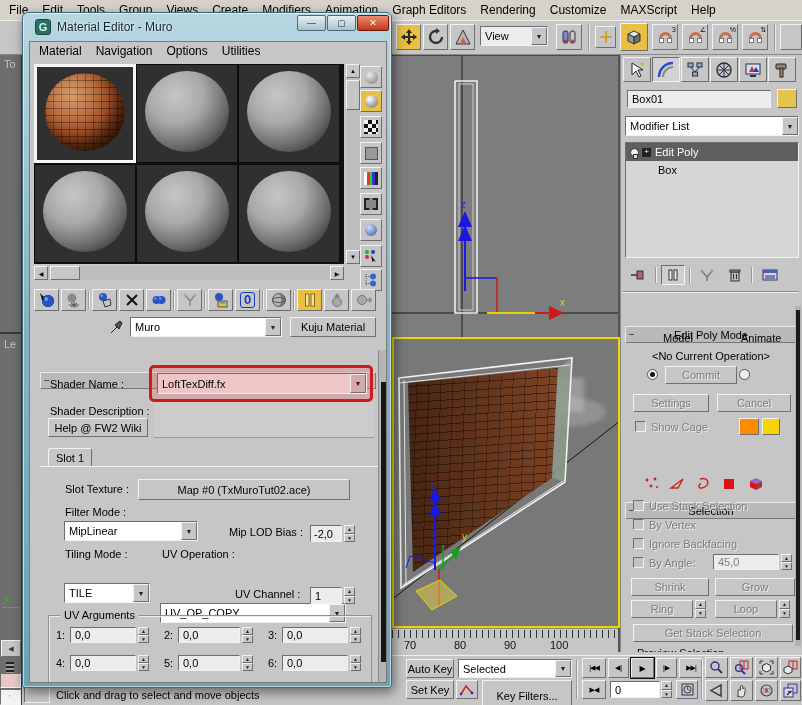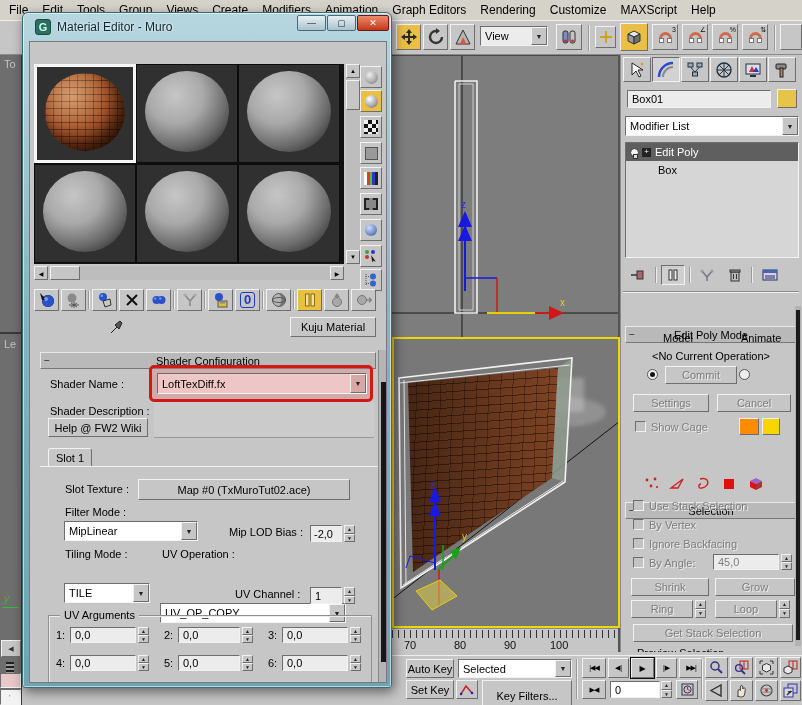--- a/index.html
+++ b/index.html
@@ -198,20 +198,24 @@
   </div>
 
   <div class="abs" style="left:392px;top:628px;width:226px;height:27px;background:#c6c6c6;border-top:1px solid #8a8a8a;overflow:hidden">
     <div class="abs" style="left:0;top:1px;width:226px;height:8px;background:repeating-linear-gradient(90deg,#333 0 1px,rgba(0,0,0,0) 1px 6px)"></div>
     <span class="tick-lbl" style="left:12px;top:10px">70</span>
     <span class="tick-lbl" style="left:62px;top:10px">80</span>
     <span class="tick-lbl" style="left:112px;top:10px">90</span>
     <span class="tick-lbl" style="left:158px;top:10px">100</span>
   </div>
 
+  <div class="abs" style="left:22px;top:683px;width:368px;height:22px;background:#c6c6c6;border-top:1px solid #efefef">
+    <div class="abs sunken" style="left:2px;top:3px;width:26px;height:16px;background:#c6c6c6"></div>
+    <div class="abs" style="left:34px;top:5px;white-space:nowrap">Click and drag to select and move objects</div>
+  </div>
 
   <div class="abs" style="left:390px;top:655px;width:412px;height:50px;background:#c6c6c6;border-top:1px solid #efefef">
     <div class="abs raised btn" style="left:16px;top:3px;width:48px;height:19px">
         <span>Auto Key</span>
       </div>
     <div class="abs raised btn" style="left:16px;top:24px;width:48px;height:19px">
         <span>Set Key</span>
       </div>
     <div class="abs dd sunkw" style="left:68px;top:3px;width:114px;height:19px;background:#fff">
       <span>Selected</span>
@@ -507,20 +511,26 @@
     <div class="abs" style="left:0;top:0;width:370px;height:28px">
       <div class="abs btn" style="left:12px;top:6px;width:16px;height:16px;border-radius:3px;background:#2c6e62;color:#cfe;font-size:11px;font-weight:bold;border:1px solid #1a4a42">G</div>
       <span class="abs" style="left:34px;top:7px;font-size:12px;color:#10262e;text-shadow:0 0 3px #fff;white-space:nowrap">Material Editor - Muro</span>
       <div class="abs wbtn" style="left:274px;top:2px;width:29px;height:16px">—</div>
       <div class="abs wbtn" style="left:304px;top:2px;width:29px;height:16px">▢</div>
       <div class="abs wbtn close" style="left:334px;top:2px;width:32px;height:16px">✕</div>
     </div>
 
     <div class="abs" style="left:6px;top:28px;width:358px;height:642px;background:#c6c6c6;border:1px solid #7a7a7a;overflow:hidden">
 
+      <div class="abs" style="left:2px;top:1px;width:354px;height:18px;display:flex">
+        <span class="menu-item">Material</span>
+        <span class="menu-item">Navigation</span>
+        <span class="menu-item">Options</span>
+        <span class="menu-item">Utilities</span>
+      </div>
 
       <div class="abs" style="left:4px;top:22px;width:310px;height:200px;background:#111;display:flex;flex-wrap:wrap">
         <div class="slot selected">
             <div class="sphere brick"></div>
           </div>
         <div class="slot">
             <div class="sphere"></div>
           </div>
         <div class="slot">
             <div class="sphere"></div>
@@ -669,20 +679,24 @@
               <path d="M11 8 L15 8 M13 5.5 L15.5 8 L13 10.5" stroke="#888" fill="none" stroke-width="1.5"></path>
             </svg>
           </div>
       </div>
 
       <div class="abs btn" style="left:76px;top:276px;width:20px;height:18px">
           <svg width="15" height="15" viewBox="0 0 15 15">
             <path d="M2 13 L8 7 M8 7 L10 9 L13 3 L11 1 L6 5 Z" stroke="#222" fill="#555"></path>
           </svg>
         </div>
+      <div class="abs dd sunkw" style="left:100px;top:275px;width:152px;height:20px;background:#fff">
+        <span>Muro</span>
+        <span class="ddb">▼</span>
+      </div>
       <div class="abs raised btn" style="left:260px;top:275px;width:86px;height:20px">
           <span>Kuju Material</span>
         </div>
 
       <div class="abs roll" style="left:10px;top:310px;width:336px;height:17px">
         <span class="minus">−</span>
         <span>Shader Configuration</span>
       </div>
       <span class="abs lbl" style="left:20px;top:336px">Shader Name :</span>
       <div class="abs" style="left:119px;top:323px;width:224px;height:37px;border:3px solid #cf1a1a;border-radius:5px;background:rgba(230,120,120,.35)">

